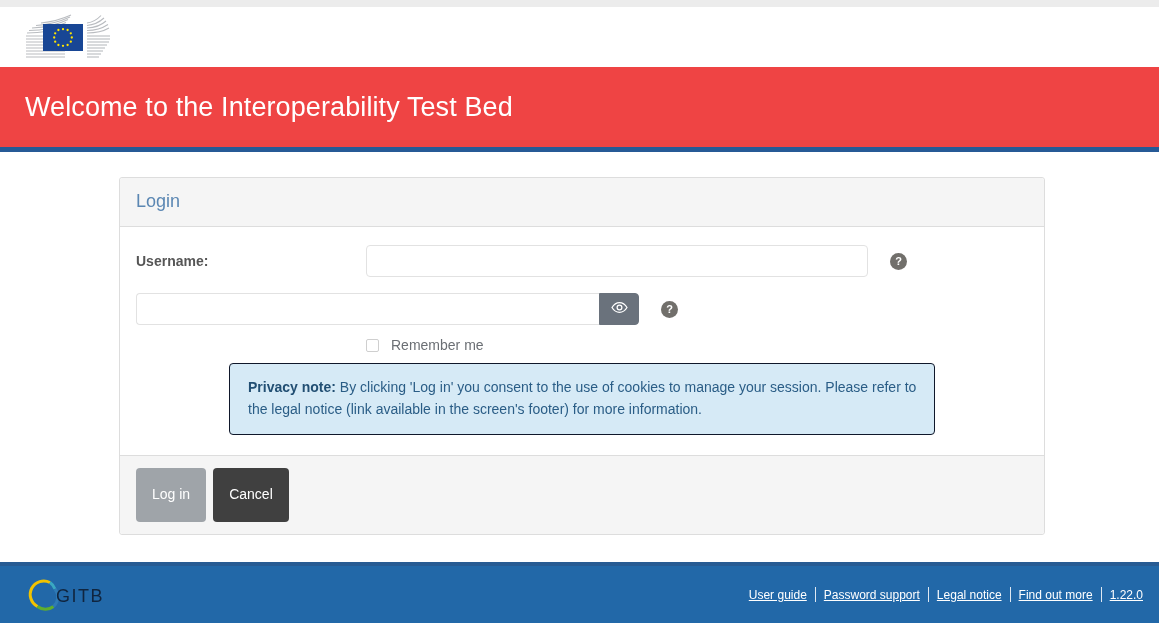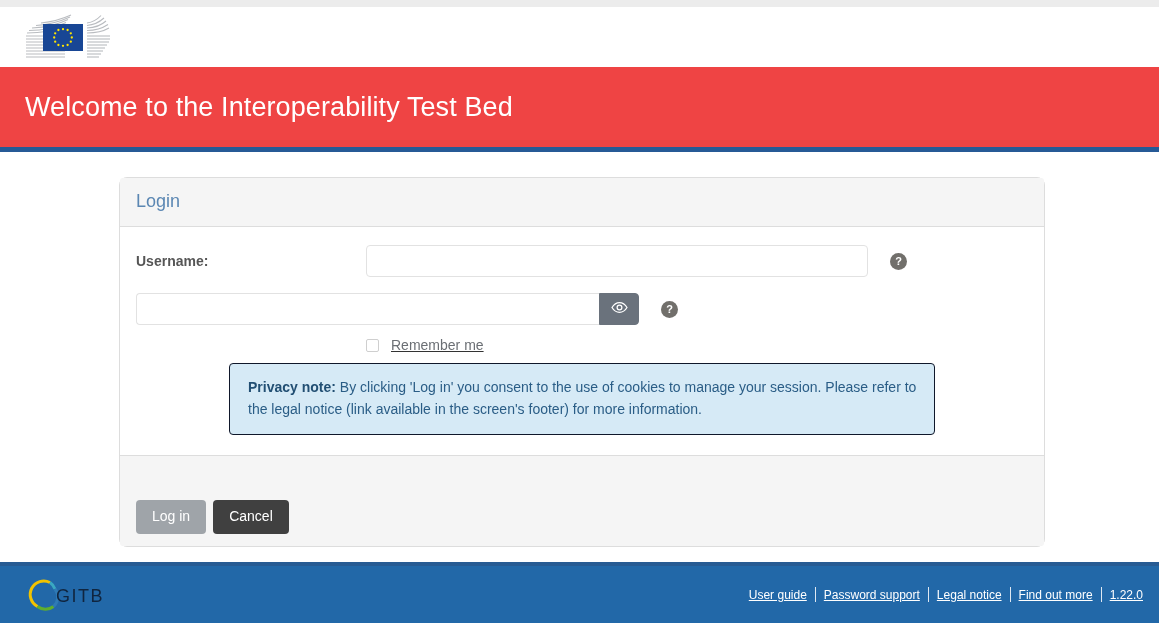--- a/index.html
+++ b/index.html
@@ -61,21 +61,21 @@
     background: #ffffff;
     height: 411px;
     box-sizing: border-box;
     padding-top: 25px;
   }
 
   .login-card {
     width: 926px;
     margin-left: 119px;
     border: 1px solid #dddddd;
-    border-radius: 8px;
+    border-radius: 3px;
     background: #ffffff;
     box-sizing: border-box;
   }
   .card-header {
     background: #f5f5f5;
     border-bottom: 1px solid #dddddd;
     border-top-left-radius: 3px;
     border-top-right-radius: 3px;
     padding: 13px 16px 14px 16px;
   }
@@ -157,21 +157,20 @@
     font-family: "Liberation Sans", sans-serif;
     user-select: none;
   }
 
   .checkbox-row {
     display: flex;
     align-items: center;
     margin-left: 230px;
     margin-top: -4px;
     margin-bottom: 0;
-    text-decoration: underline;
   }
   .cb-box {
     width: 13px;
     height: 13px;
     border: 1px solid #cfcfcf;
     border-radius: 2px;
     background: #ffffff;
     cursor: pointer;
     box-sizing: border-box;
   }
@@ -204,24 +203,23 @@
     padding: 12px 16px;
     display: flex;
     gap: 7px;
   }
   .btn {
     border: none;
     border-radius: 4px;
     color: #ffffff;
     font-family: "Liberation Sans", sans-serif;
     font-size: 14px;
-    padding: 7px 16px;
+    padding: 17px 16px;
     cursor: pointer;
     line-height: 1.4;
-    margin-top: 32px;
   }
   .btn-login {
     background: #9fa4a9;
   }
   .btn-cancel {
     background: #404040;
   }
 
   
   .site-footer {

